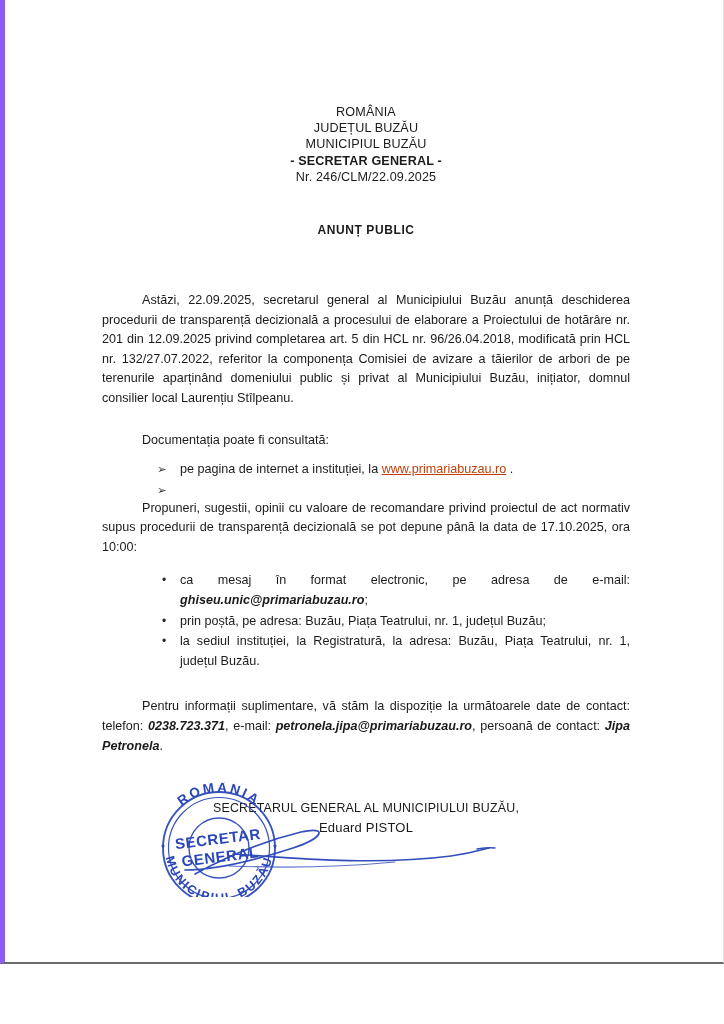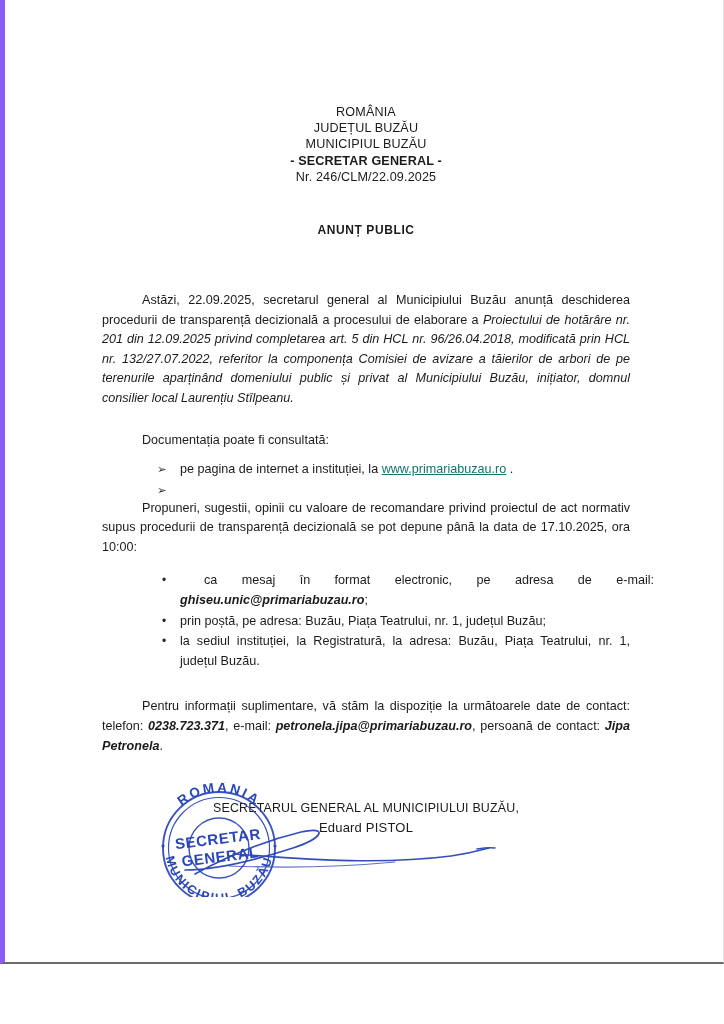--- a/index.html
+++ b/index.html
@@ -54,21 +54,21 @@
     margin: 0;
     font-size: 12.6px;
     line-height: 19.6px;
     text-align: justify;
     text-justify: inter-word;
   }
   .p-intro {
     margin-top: 54px !important;
     text-indent: 40px;
   }
-  .p-intro .it { font-style: italic; }
+  .p-intro .it { }
 
   .p-doc {
     margin-top: 22px !important;
     text-indent: 40px;
     text-align: left;
   }
 
   .p-prop {
     margin-top: 19px !important;
     text-indent: 40px;
@@ -96,21 +96,21 @@
     margin-bottom: 1px;
   }
   ul.arrow-list li .marker {
     position: absolute;
     left: 55px;
     top: 0px;
     font-size: 11.5px;
     color: #30302f;
   }
   a.link {
-    color: #0f766e;
+    color: #c2410c;
     text-decoration: underline;
   }
 
   
   ul.dot-list { margin-top: 14px; }
   ul.dot-list li {
     position: relative;
     padding-left: 78px;
     font-size: 12.6px;
     line-height: 19.6px;
@@ -127,21 +127,20 @@
     color: #262626;
   }
   ul.dot-list li.justify-hard {
     text-align: justify;
   }
   
   ul.dot-list li.justify-hard .jline {
     display: flex;
     justify-content: space-between;
     width: 100%;
-    margin-left: 24px;
   }
 
   
   .signature-block {
     margin-top: 44px;
     text-align: center;
     font-size: 12.4px;
     line-height: 17.5px;
     position: relative;
     letter-spacing: 0.2px;

